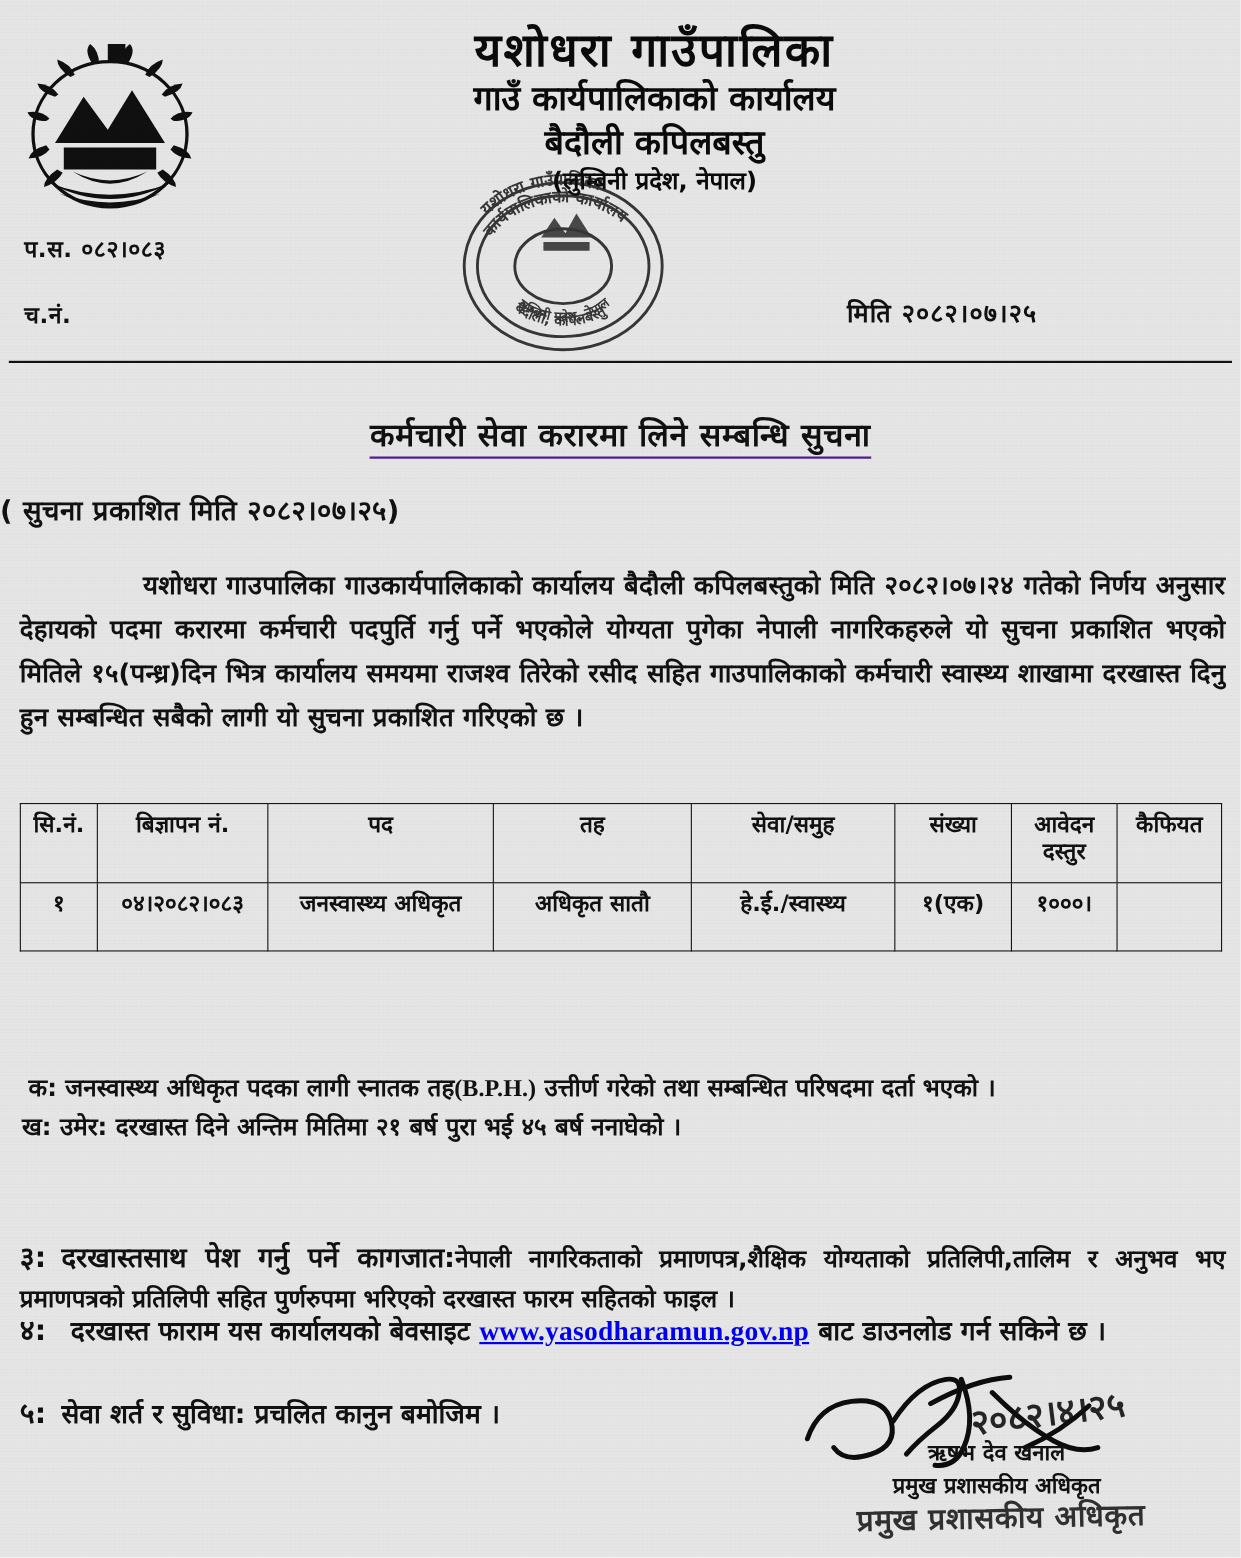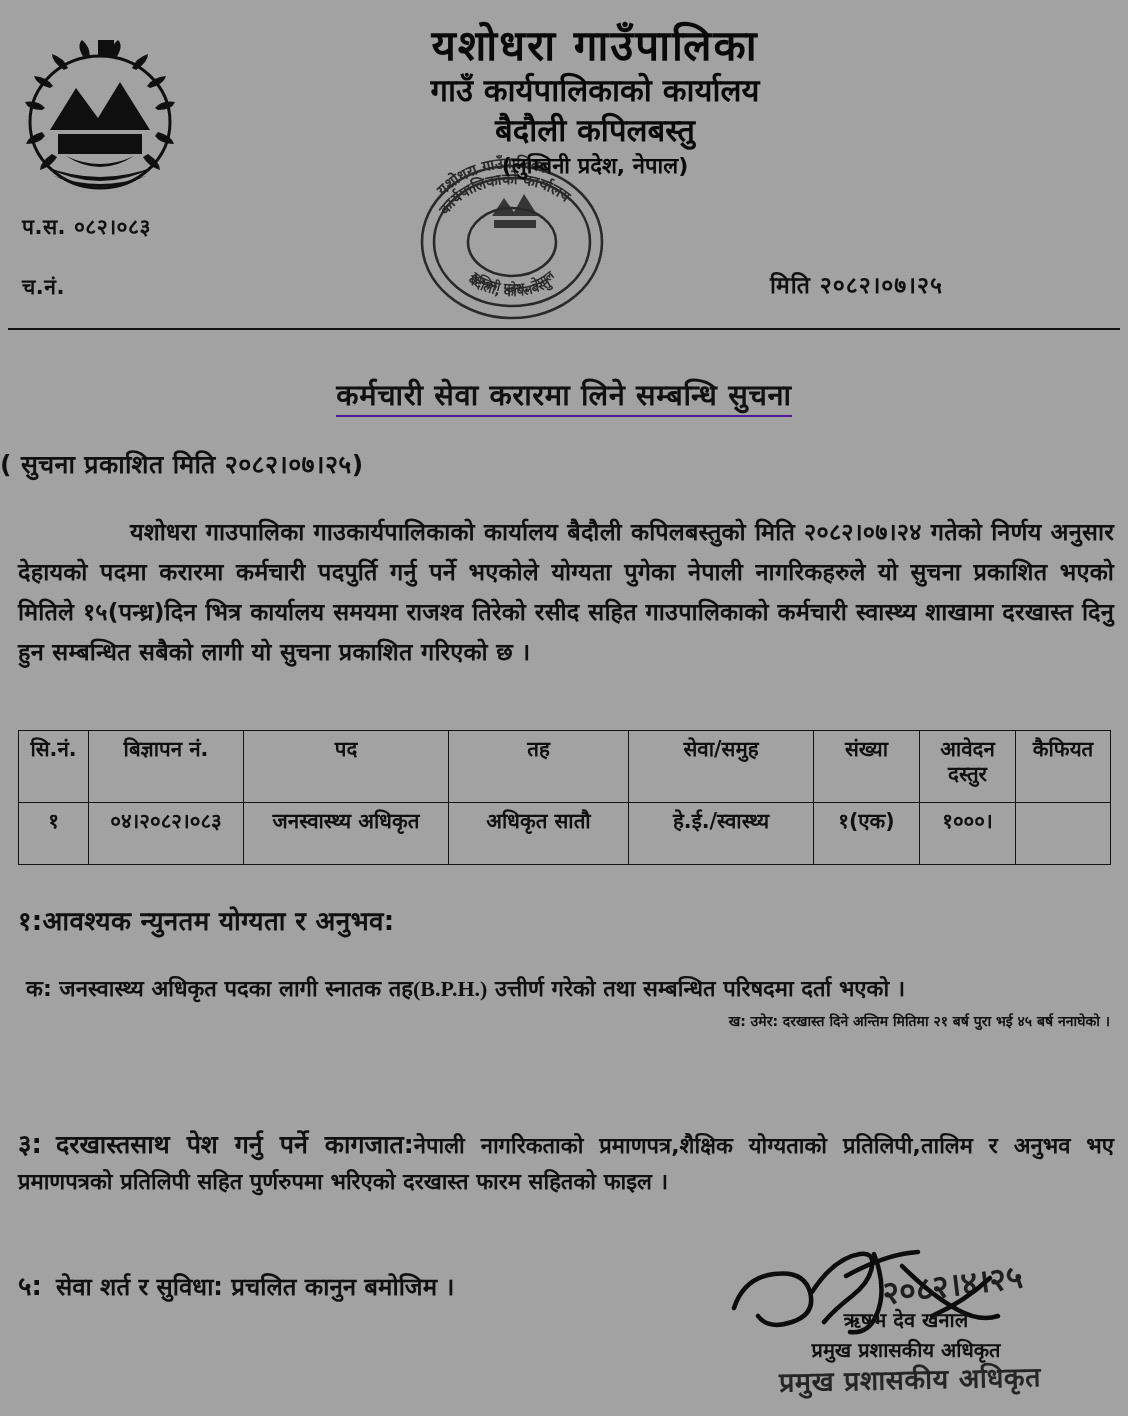--- a/index.html
+++ b/index.html
@@ -9,21 +9,21 @@
     background: #ffffff;
   }
   body {
     font-family: "DejaVu Sans", "Liberation Sans", sans-serif;
     color: #111111;
   }
   .page {
     position: relative;
     width: 1128px;
     height: 1416px;
-    background: #a3a3a3;
+    background: #e5e5e5;
     overflow: hidden;
   }
 
   
   .scan-noise {
     position: absolute;
     inset: 0;
     pointer-events: none;
     opacity: .05;
     background-image:
@@ -221,24 +221,23 @@
     width: 1090px;
     font-size: 22px;
     font-weight: 600;
     line-height: 1.3;
   }
   .sub-b {
     position: absolute;
     left: 20px;
     top: 1012px;
     width: 1090px;
-    font-size: 14px;
+    font-size: 22px;
     font-weight: 600;
     line-height: 1.3;
-    text-align: right;
   }
   .item-block {
     position: absolute;
     width: 1096px;
     left: 18px;
     font-size: 22px;
     font-weight: 600;
     line-height: 36px;
     text-align: justify;
   }
@@ -434,33 +433,35 @@
         <td class="c2">जनस्वास्थ्य अधिकृत</td>
         <td class="c3">अधिकृत सातौ</td>
         <td class="c4">हे.ई./स्वास्थ्य</td>
         <td class="c5">१(एक)</td>
         <td class="c6">१०००।</td>
         <td class="c7"></td>
       </tr>
     </tbody>
   </table>
 
-  <div class="req-heading">१:आवश्यक न्युनतम योग्यता र अनुभव:</div>
 
   <div class="sub-a">
     <span>क:</span><span> जनस्वास्थ्य अधिकृत पदका लागी स्नातक तह</span><span class="bph">(B.P.H.)</span><span> उत्तीर्ण गरेको तथा सम्बन्धित परिषदमा दर्ता भएको ।</span>
   </div>
 
   <div class="sub-b">ख: उमेर: दरखास्त दिने अन्तिम मितिमा २१ बर्ष पुरा भई ४५ बर्ष ननाघेको ।</div>
 
 
   <div class="item-block item-3">
     <span class="item-num">३:</span><span class="item-lead">दरखास्तसाथ  पेश गर्नु पर्ने कागजात:</span><span>नेपाली नागरिकताको प्रमाणपत्र,शैक्षिक योग्यताको प्रतिलिपी,तालिम र अनुभव भए प्रमाणपत्रको प्रतिलिपी सहित पुर्णरुपमा भरिएको दरखास्त फारम सहितको फाइल ।</span>
   </div>
 
+  <div class="item-block item-4">
+    <span class="item-num">४:</span><span> दरखास्त फाराम यस कार्यालयको बेवसाइट </span><a class="url-link" href="#">www.yasodharamun.gov.np</a><span> बाट डाउनलोड गर्न सकिने छ ।</span>
+  </div>
 
   <div class="item-block item-5">
     <span class="item-num">५:</span><span class="item-lead-sm">सेवा शर्त र सुविधा:</span><span> प्रचलित कानुन बमोजिम ।</span>
   </div>
 
   <div class="sig-wrap">
     <div class="sig-svg">
       <svg viewBox="0 0 330 92">
         <g fill="none" stroke="#0d0d0d" stroke-width="4.5" stroke-linecap="round" stroke-linejoin="round">
           <path d="M8 62 q10 -30 40 -34 q30 -4 36 18 q6 22 -18 30 q-24 8 -34 -6"></path>

